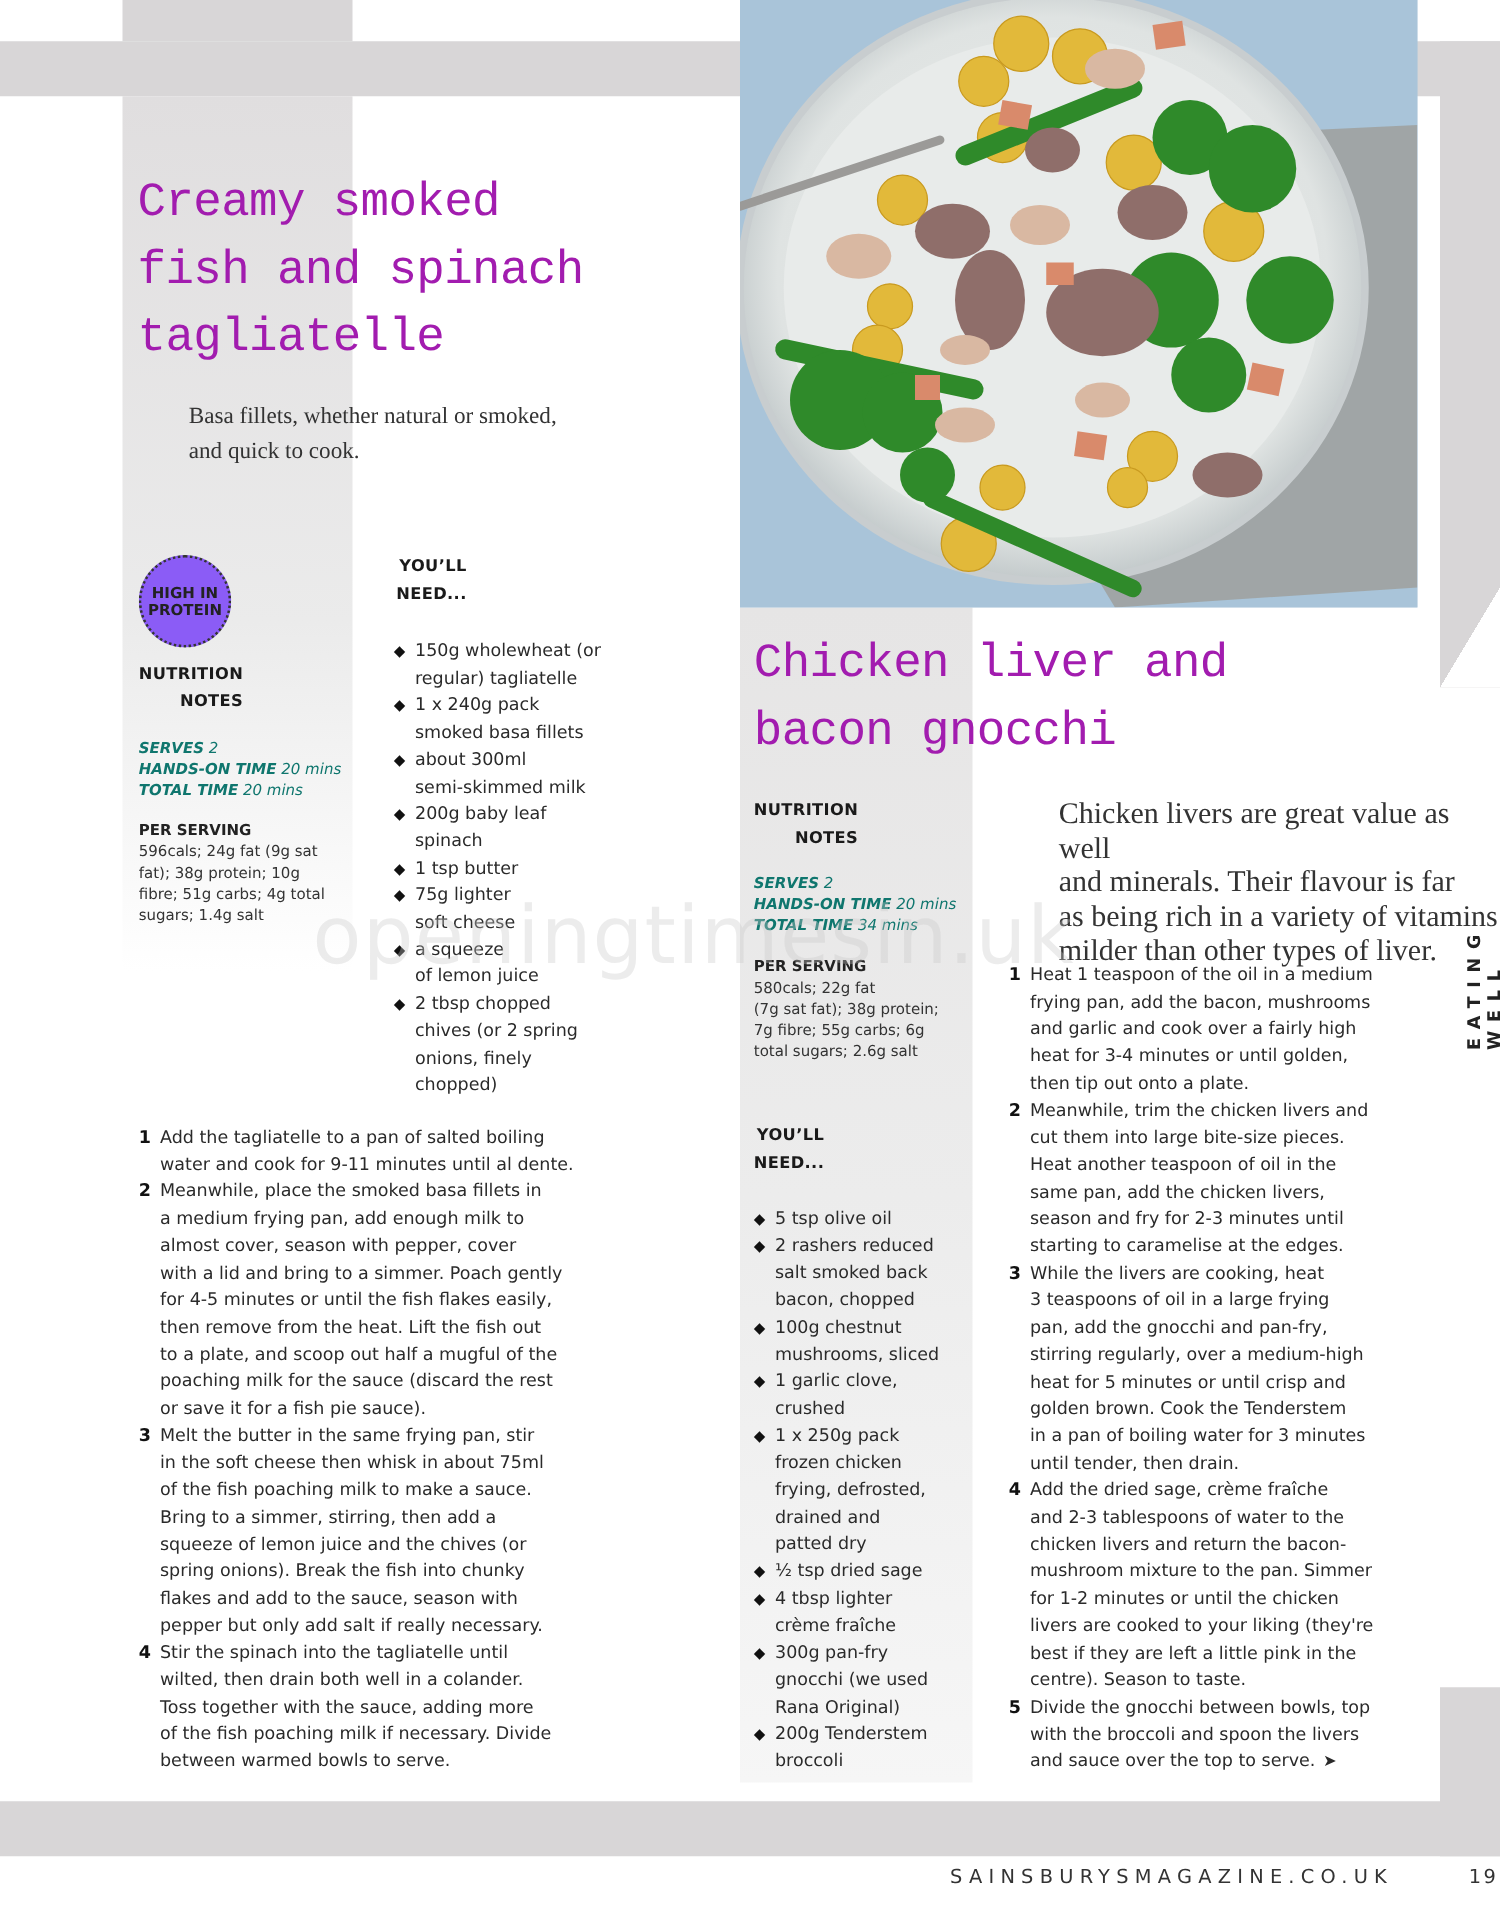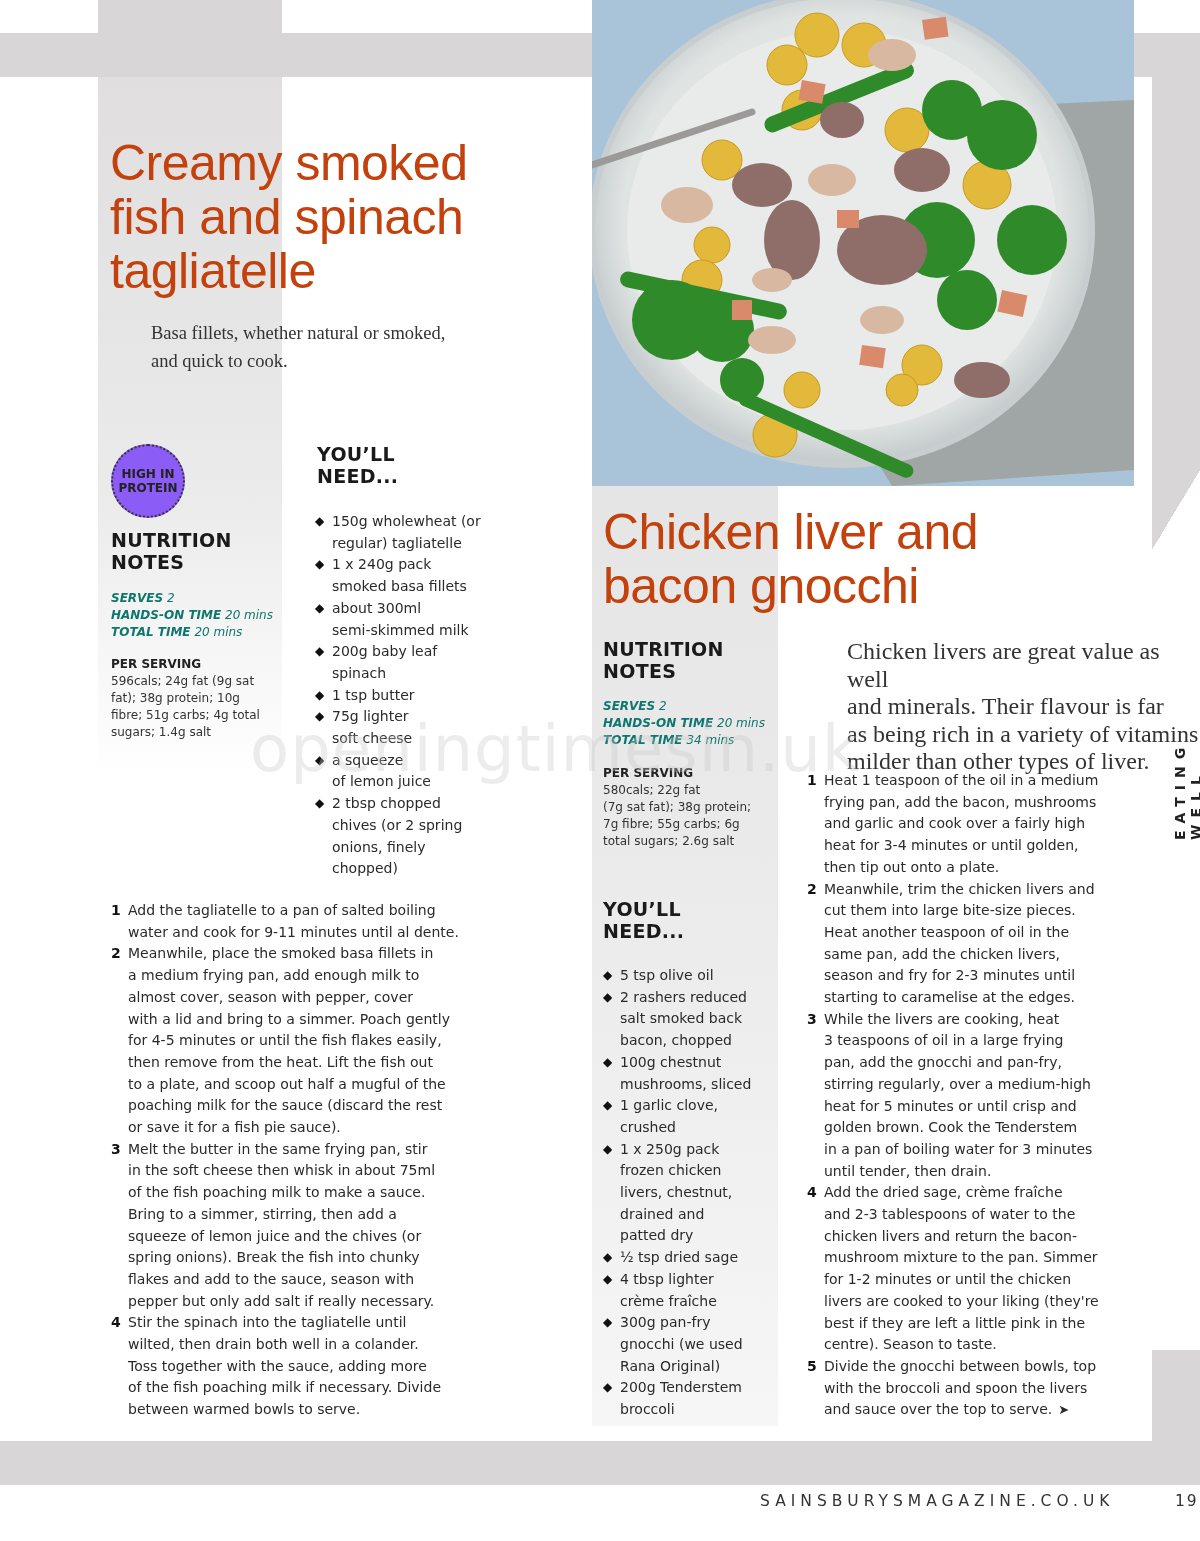--- a/index.html
+++ b/index.html
@@ -16,30 +16,30 @@
   .frame-right-cut { position: absolute; left: 1152px; top: 470px; width: 48px; height: 80px;
     background: linear-gradient(to bottom right, #d8d6d7 50%, #ffffff 50%); }
   .frame-right-white { position: absolute; left: 1152px; top: 550px; width: 48px; height: 800px; background: #ffffff; }
   .frame-right-bottom { left: 1152px; top: 1350px; width: 48px; height: 135px; }
   .frame-bottom { left: 0; top: 1441px; width: 1200px; height: 44px; }
   .right-col-panel { position: absolute; left: 592px; top: 486px; width: 186px; height: 940px;
     background: linear-gradient(to bottom, #e6e5e5 0%, #ececec 50%, #f6f6f6 100%); }
 
   .photo { position: absolute; left: 592px; top: 0; width: 542px; height: 486px; overflow: hidden;
     background: #a9c4d9; }
-  .title { position: absolute; font-family: Liberation Sans, sans-serif; font-size: 50px; line-height: 54px;
-    color: #c2410c; font-weight: normal; letter-spacing: -0.5px; }
+  .title { position: absolute; font-family: Liberation Mono, monospace; font-size: 38px; line-height: 54px;
+    color: #a21caf; font-weight: normal; letter-spacing: -0.5px; }
   .intro { position: absolute; font-family: "Liberation Serif", serif; font-size: 18.5px; line-height: 27.5px; color: #333; margin-left: 40px; }
 
   .badge { position: absolute; left: 111px; top: 444px; width: 74px; height: 74px; border-radius: 50%;
     border: 2px dotted #333; background: #8b5cf6; display: flex; align-items: center; justify-content: center;
     text-align: center; font-weight: bold; font-size: 12px; line-height: 14px; color: #222; }
 
-  .h-bold { position: absolute; font-family: "DejaVu Sans", sans-serif; font-weight: bold; font-size: 19px;
-    line-height: 22px; color: #1a1a1a; letter-spacing: 0.3px; }
+  .h-bold { position: absolute; font-family: "DejaVu Sans", sans-serif; font-weight: bold; font-size: 13px;
+    line-height: 22px; color: #1a1a1a; letter-spacing: 0.3px; text-align: right; }
   .meta { position: absolute; font-size: 12px; line-height: 17px; color: #0f766e; font-style: italic; }
   .meta b { font-weight: bold; }
   .per { position: absolute; font-size: 12px; line-height: 17px; color: #333; }
 
   .list { position: absolute; list-style: none; font-size: 14px; line-height: 21.7px; color: #2a2a2a; }
   .list li { position: relative; padding-left: 17px; }
   .list li .dia { position: absolute; left: 0; top: 0; font-size: 12px; color: #111; }
 
   .steps { position: absolute; list-style: none; font-size: 14px; line-height: 21.7px; color: #2a2a2a; }
   .steps li { position: relative; padding-left: 17px; }
@@ -311,21 +311,21 @@
     </li>
   <li>
       <span class="dia">◆</span>
       <div>1 garlic clove,</div>
       <div>crushed</div>
     </li>
   <li>
       <span class="dia">◆</span>
       <div>1 x 250g pack</div>
       <div>frozen chicken</div>
-      <div>livers, chestnut,</div>
+      <div>frying, defrosted,</div>
       <div>drained and</div>
       <div>patted dry</div>
     </li>
   <li>
       <span class="dia">◆</span>
       <div>½ tsp dried sage</div>
     </li>
   <li>
       <span class="dia">◆</span>
       <div>4 tbsp lighter</div>

